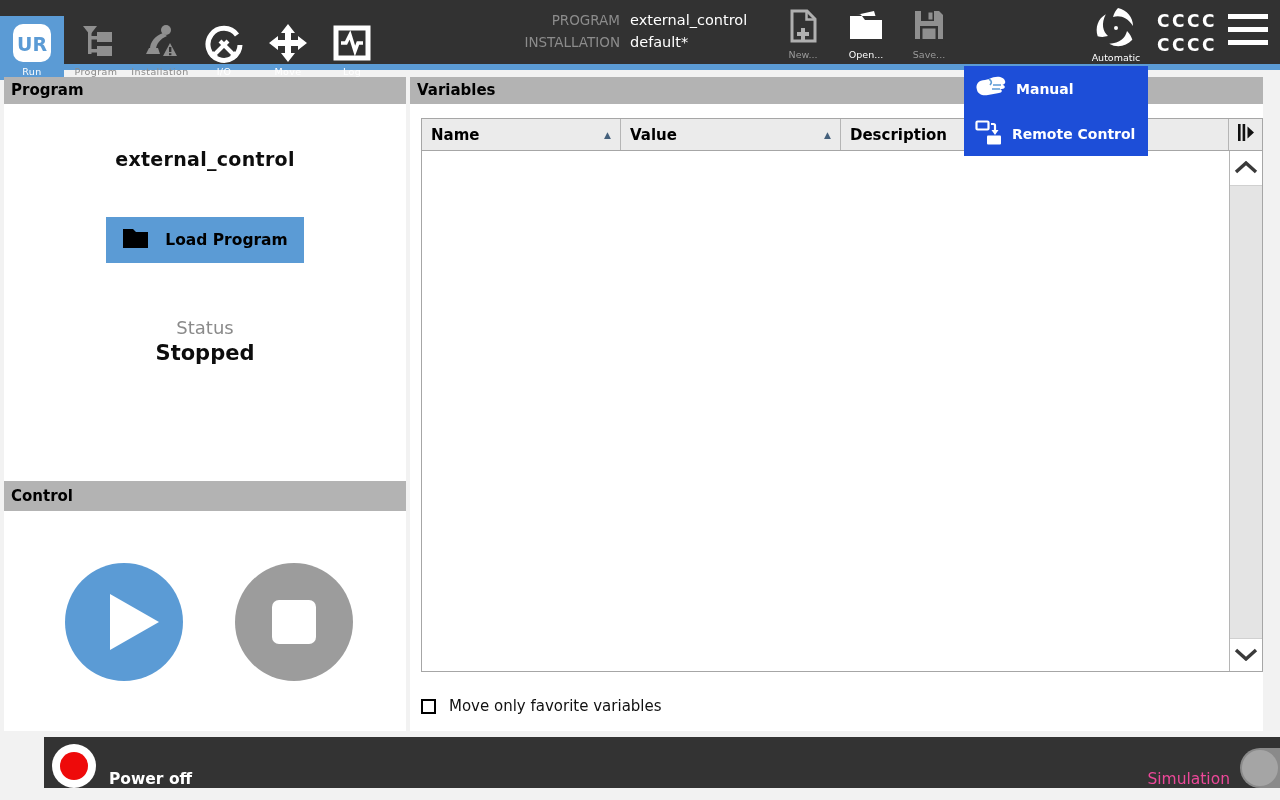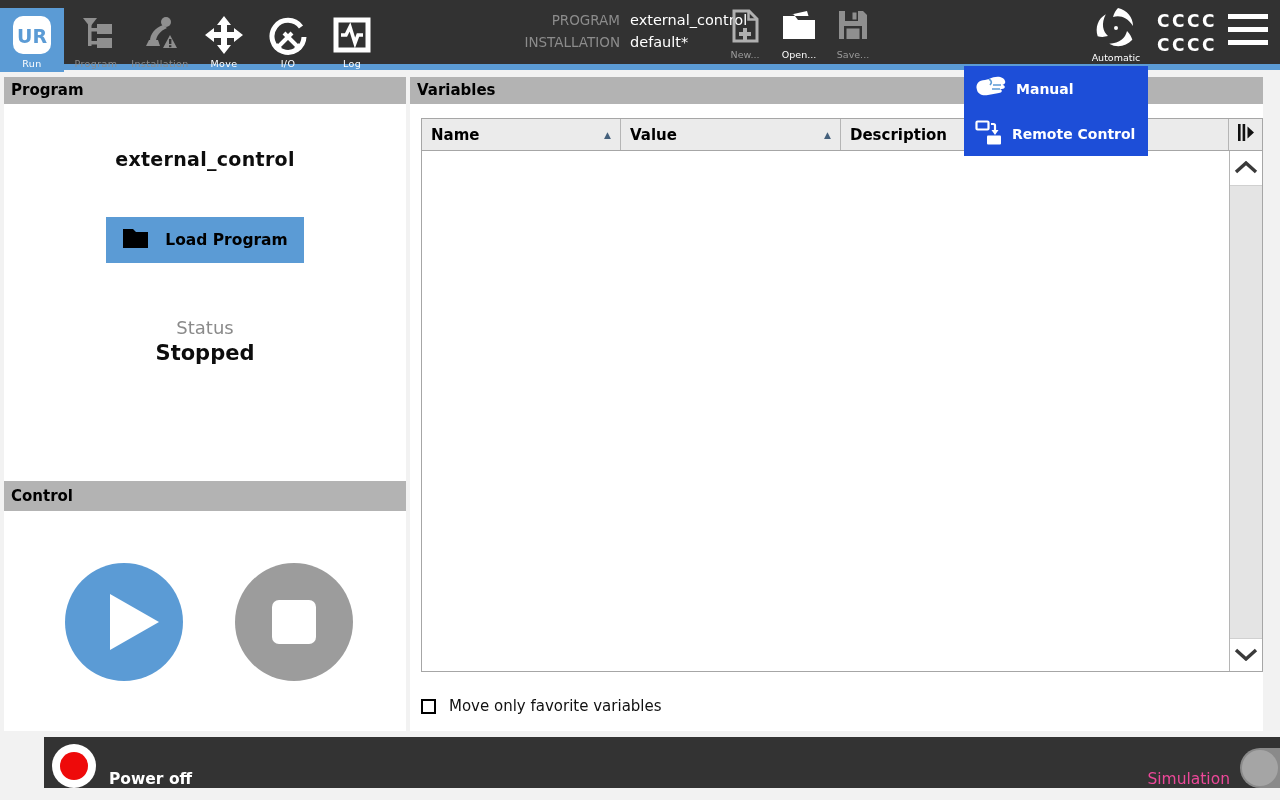--- a/index.html
+++ b/index.html
@@ -1,32 +1,32 @@
 <!DOCTYPE html>
 <html><head>
 <meta charset="utf-8">
 <style>
   * { margin:0; padding:0; box-sizing:border-box; }
   html,body { width:1280px; height:800px; }
   body { font-family:"DejaVu Sans","Liberation Sans",sans-serif; background:#f2f2f2; overflow:hidden; position:relative; }
 
   
   .topbar { position:absolute; left:0; top:0; width:1280px; height:70px; background:#323232; border-bottom:6px solid #5b9bd5; }
-  .tabs { position:absolute; left:0; top:8px; height:66px; display:flex; }
+  .tabs { position:absolute; left:0; top:16px; height:66px; display:flex; }
   .tab { width:64px; height:64px; position:relative; cursor:pointer; }
   .tab.active { background:#5b9bd5; }
   .tab .ticon { position:absolute; top:7px; left:50%; transform:translateX(-50%); }
   .tab .tlabel { position:absolute; bottom:3px; width:100%; text-align:center; font-size:9.5px; color:#fff; letter-spacing:.4px; }
   .tab.dim .tlabel { color:#8a8a8a; }
 
   .meta { position:absolute; left:440px; top:12px; display:grid; grid-template-columns:180px auto; column-gap:10px; row-gap:6px; }
   .meta .mlabel { text-align:right; color:#8c8c8c; font-size:13.5px; }
   .meta .mvalue { color:#fff; font-size:14.5px; }
 
-  .filebtns { position:absolute; left:719px; top:6px; display:flex; gap:2px; }
+  .filebtns { position:absolute; left:777px; top:6px; display:flex; gap:11px; }
   .fbtn { width:52px; height:56px; position:relative; cursor:pointer; }
   .fbtn .ficon { position:absolute; top:3px; left:50%; transform:translateX(-50%); }
   .fbtn .flabel { position:absolute; bottom:2px; width:100%; text-align:center; font-size:9.5px; color:#9a9a9a; }
   .fbtn.lit .flabel { color:#fff; }
 
   .modebtn { position:absolute; left:1088px; top:3px; width:56px; height:60px; cursor:pointer; }
   .modebtn .ficon { position:absolute; top:2px; left:50%; transform:translateX(-50%); }
   .modebtn .flabel { position:absolute; bottom:0; width:100%; text-align:center; font-size:9.5px; color:#fff; }
 
   .clock { position:absolute; left:1157px; top:9px; color:#fff; font-size:17px; font-weight:bold; line-height:24px; letter-spacing:2.5px; }
@@ -119,38 +119,38 @@
             <polygon points="22,33 29,20 36,33"></polygon>
             <rect x="28" y="24" width="2.4" height="5" fill="#323232"></rect>
             <rect x="28" y="30.2" width="2.4" height="2" fill="#323232"></rect>
           </svg>
       </span>
       <span class="tlabel">Installation</span>
     </div>
 
     <div class="tab">
       <span class="ticon">
-        <svg width="40" height="40" viewBox="0 0 40 40" fill="#fff">
-            <path d="M20 1 L27 10 H23 V17 H30 V13 L39 20 L30 27 V23 H23 V30 H27 L20 39 L13 30 H17 V23 H10 V27 L1 20 L10 13 V17 H17 V10 H13 Z"></path>
-          </svg>
-      </span>
-      <span class="tlabel">Move</span>
-    </div>
-
-    <div class="tab">
-      <span class="ticon">
         <svg width="40" height="40" viewBox="0 0 40 40">
             <path d="M33 12 A16 16 0 1 0 36 22" fill="none" stroke="#fff" stroke-width="5"></path>
             <path d="M10 32 L24 18" stroke="#fff" stroke-width="4"></path>
             <polygon points="7,35 14,33 9,28" fill="#fff"></polygon>
             <path d="M16 18 L30 32" stroke="#fff" stroke-width="4"></path>
             <polygon points="33,35 31,28 26,33" fill="#fff"></polygon>
           </svg>
       </span>
       <span class="tlabel">I/O</span>
+    </div>
+
+    <div class="tab">
+      <span class="ticon">
+        <svg width="40" height="40" viewBox="0 0 40 40" fill="#fff">
+            <path d="M20 1 L27 10 H23 V17 H30 V13 L39 20 L30 27 V23 H23 V30 H27 L20 39 L13 30 H17 V23 H10 V27 L1 20 L10 13 V17 H17 V10 H13 Z"></path>
+          </svg>
+      </span>
+      <span class="tlabel">Move</span>
     </div>
 
     <div class="tab">
       <span class="ticon">
         <svg width="40" height="40" viewBox="0 0 40 40">
             <rect x="4" y="5" width="32" height="30" fill="none" stroke="#fff" stroke-width="5"></rect>
             <polyline points="9,20 14,20 18,12 23,28 26,20 31,20" fill="none" stroke="#fff" stroke-width="3.5"></polyline>
           </svg>
       </span>
       <span class="tlabel">Log</span>

